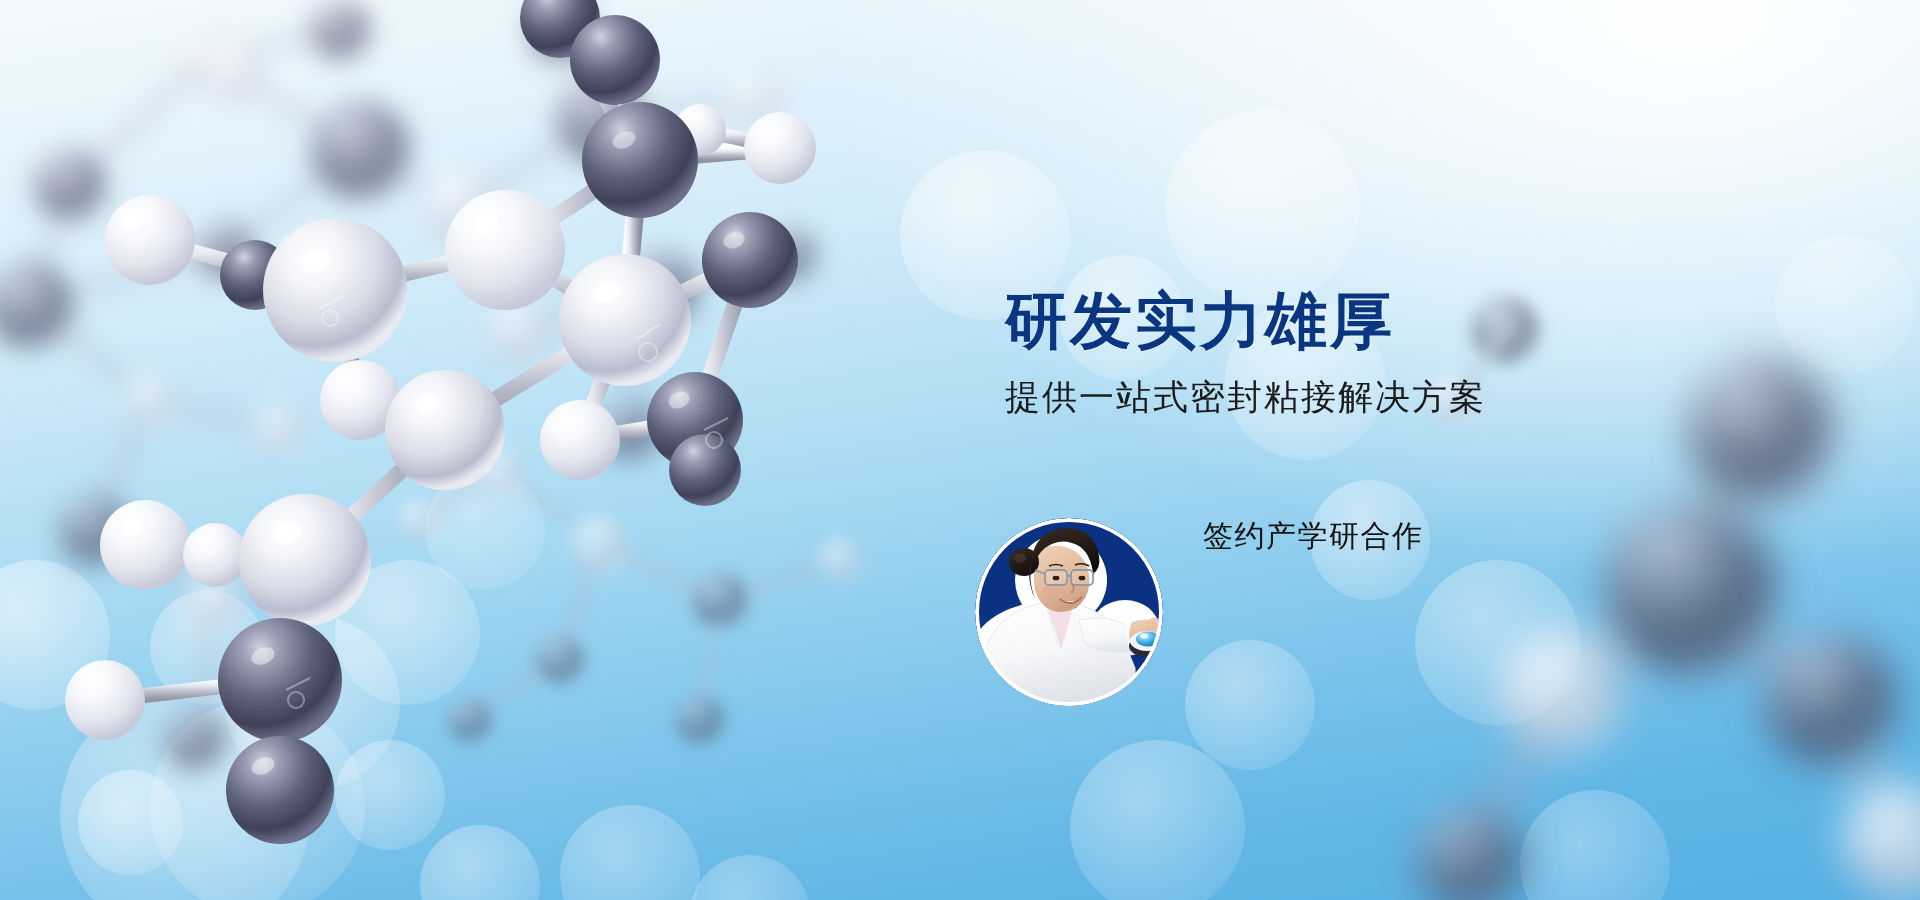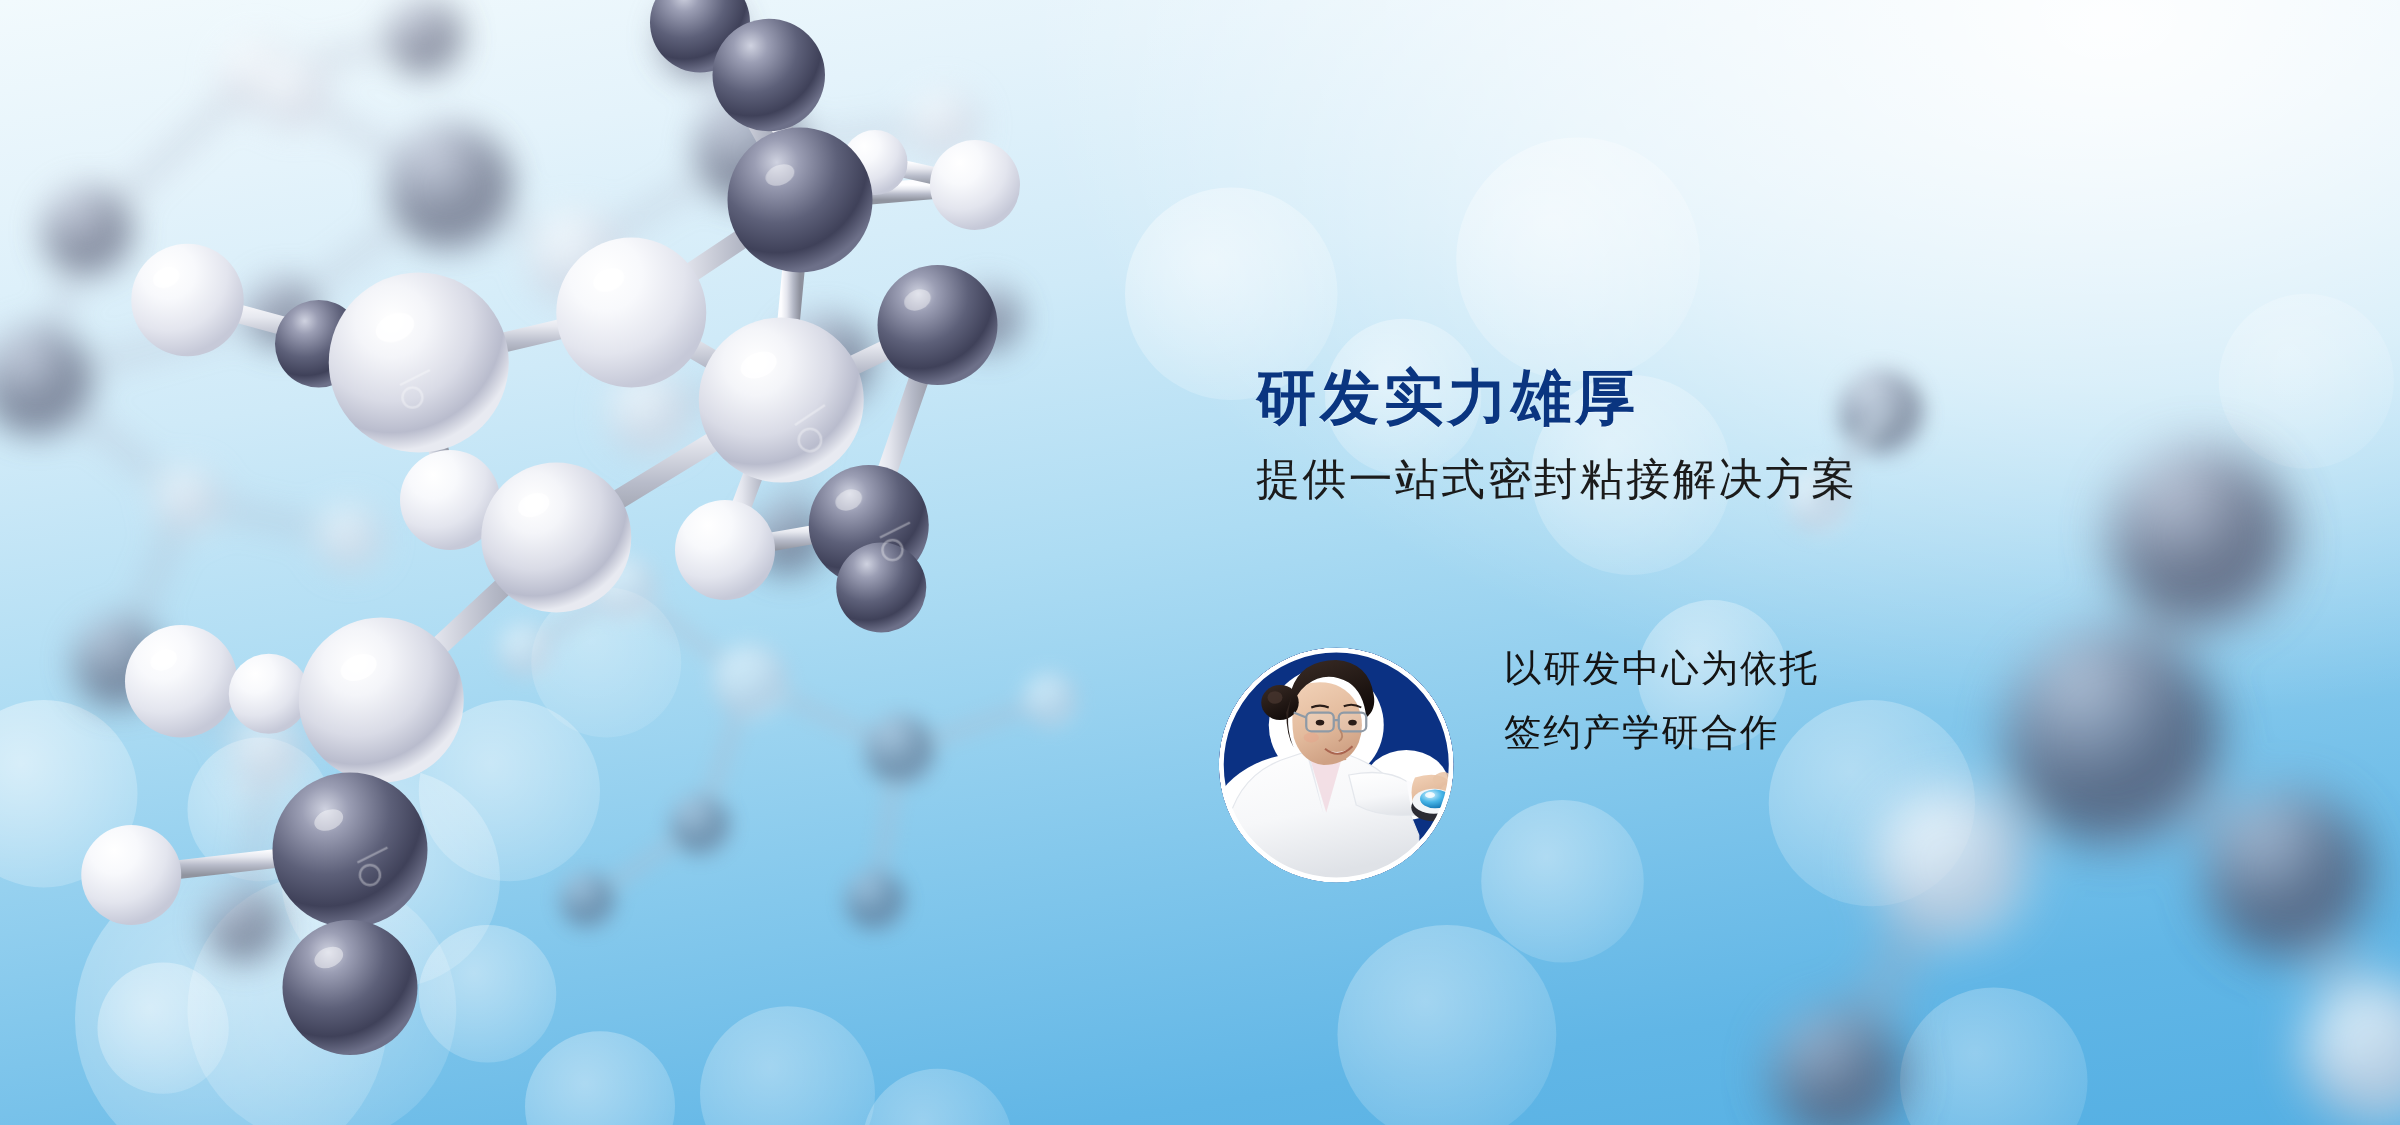--- a/index.html
+++ b/index.html
@@ -25,26 +25,26 @@
   
   #mol-layer { position:absolute; inset:0; pointer-events:none; }
 
   
   #copy {
     position:absolute;
     left:1005px; top:295px;
     width:700px;
   }
   #title {
-    font-size:48px;
+    font-size:62px;
     line-height:1.0;
     font-weight:bold;
     letter-spacing:3px;
     color:#0A3580;
-    font-family:Liberation Sans, sans-serif;
+    font-family:Liberation Mono, monospace;
     text-shadow:0 1px 0 rgba(255,255,255,0.35);
   }
   #subtitle {
     margin-top:17px;
     font-size:35px;
     letter-spacing:2px;
     color:#1B1B1B;
     font-weight:normal;
     font-family:"DejaVu Sans","Liberation Sans",sans-serif;
   }
@@ -443,18 +443,17 @@
 
             <ellipse cx="74" cy="72" rx="6" ry="4" fill="#e79e86" opacity="0.35"></ellipse>
 
             <circle cx="94" cy="94" r="93" fill="none" stroke="#ffffff" stroke-width="6"></circle>
           </g>
         </svg>
       </div>
     </div>
 
     <div id="bullets">
-      <div>以研发中心为依托</div>
       <div>签约产学研合作</div>
     </div>
   </div>
 
 </div>
 
 </body></html>

